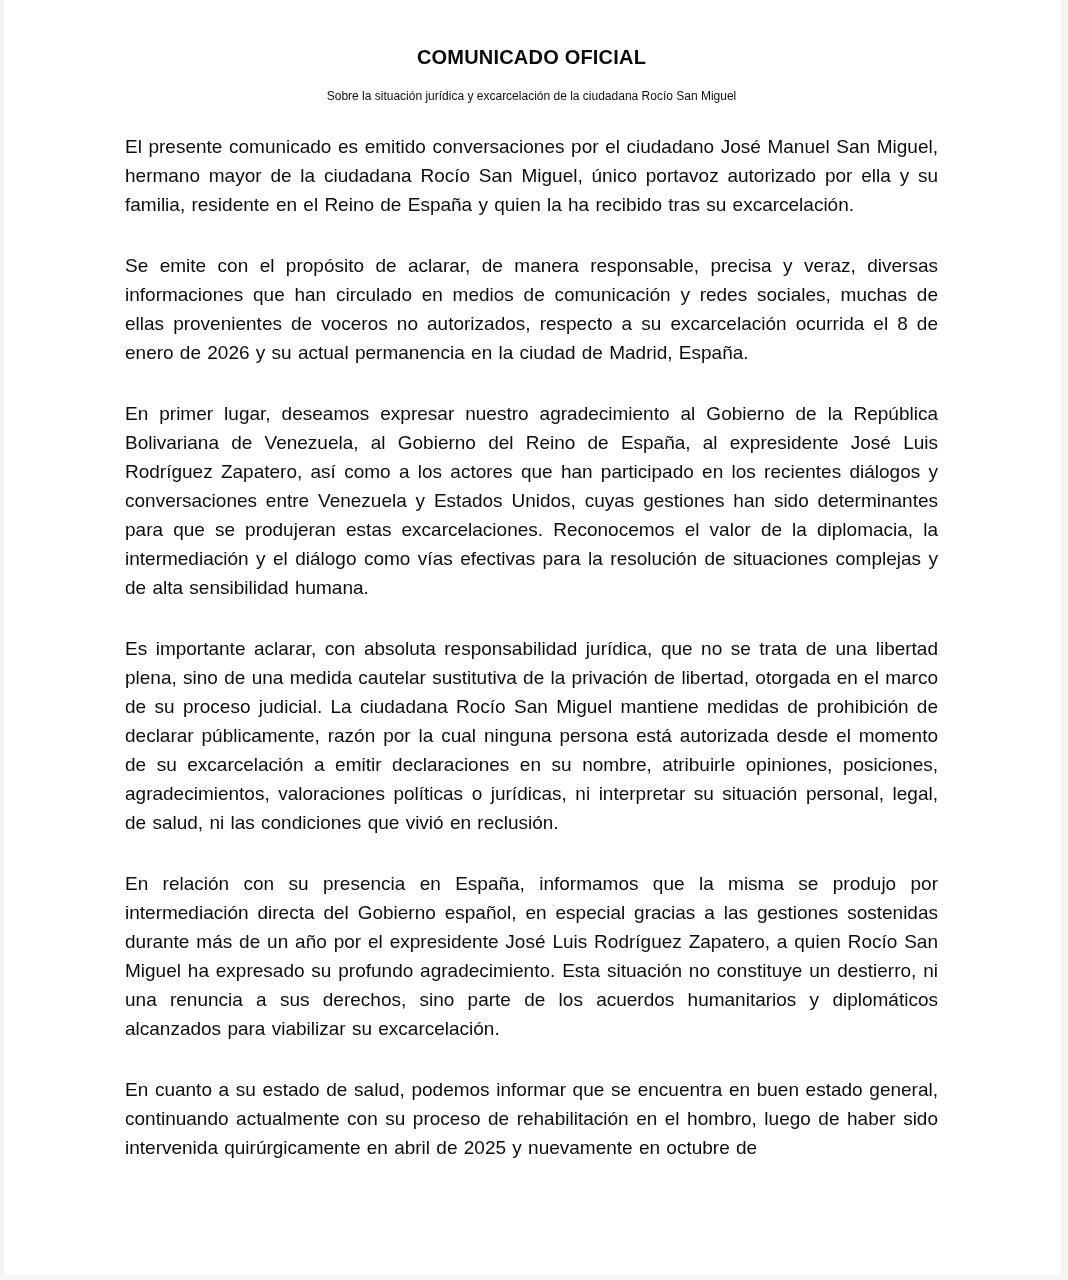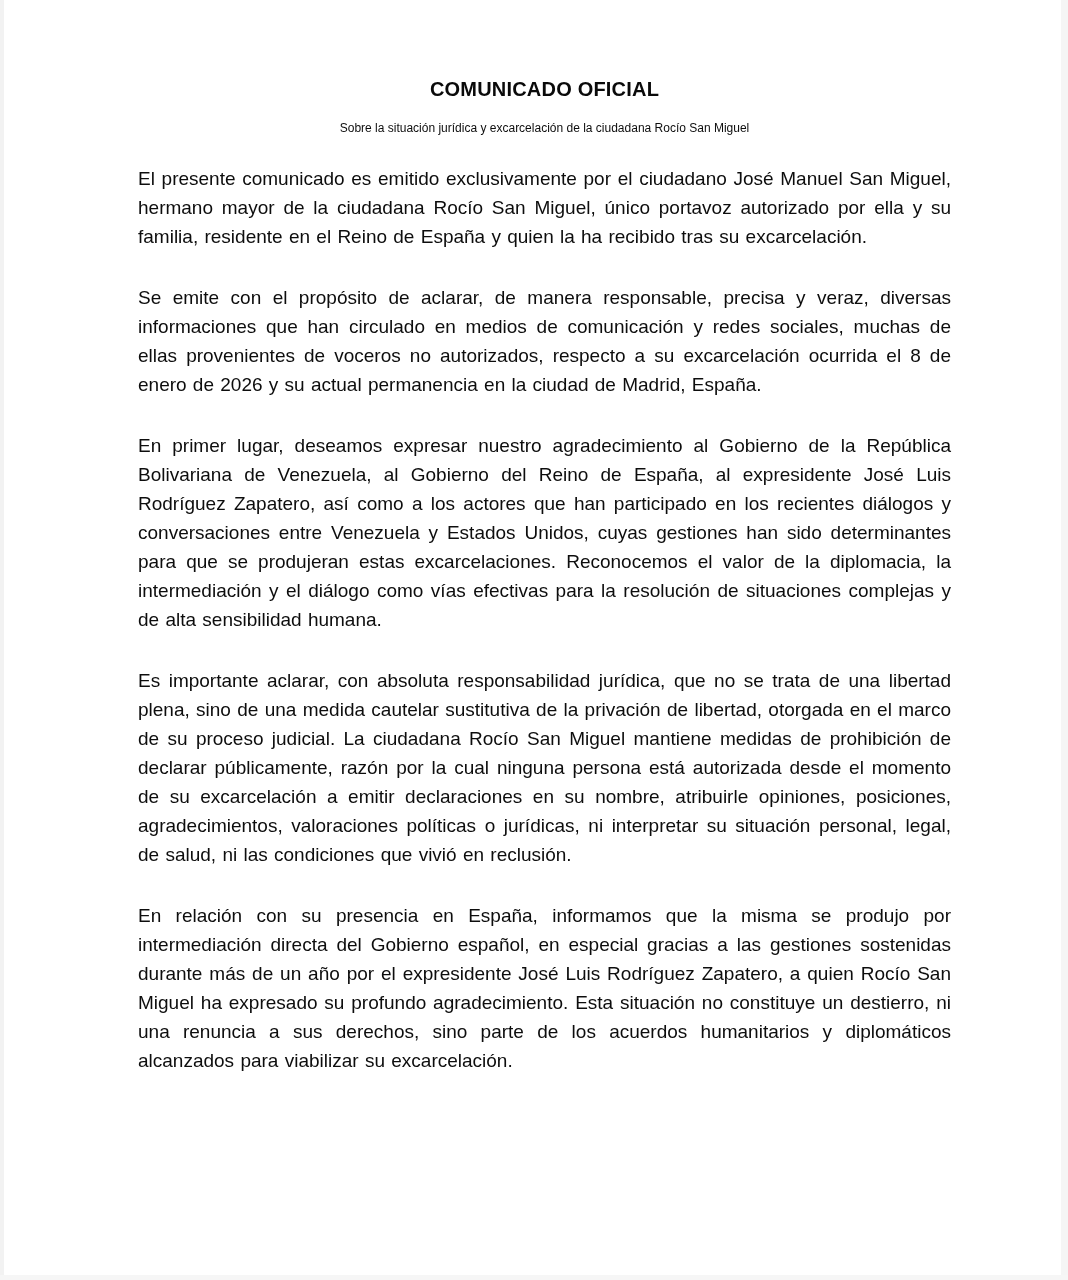--- a/index.html
+++ b/index.html
@@ -17,24 +17,24 @@
     }
     .edge {
       position: absolute;
       background: #f2f2f2;
     }
     .edge-left   { left: 0; top: 0; width: 4px; height: 100%; }
     .edge-right  { right: 0; top: 0; width: 7px; height: 100%; background: #f5f5f5; }
     .edge-bottom { left: 0; bottom: 0; width: 100%; height: 5px; background: #f6f6f6; }
     .content {
       position: absolute;
-      left: 138px;
+      left: 125px;
       top: 0;
       width: 813px;
-      padding-top: 76px;
+      padding-top: 44px;
     }
     .doc-title {
       font-size: 20px;
       font-weight: bold;
       line-height: 26px;
       text-align: center;
       letter-spacing: 0.2px;
       color: #0a0a0a;
     }
     .doc-subtitle {
@@ -63,24 +63,25 @@
 <div class="page">
   <div class="edge edge-left"></div>
   <div class="edge edge-right"></div>
   <div class="edge edge-bottom"></div>
 
   <main class="content">
     <h1 class="doc-title">COMUNICADO OFICIAL</h1>
 
     <p class="doc-subtitle">Sobre la situación jurídica y excarcelación de la ciudadana Rocío San Miguel</p>
 
-    <p class="para first">El presente comunicado es emitido exclusivamente por el ciudadano José Manuel San Miguel, hermano mayor de la ciudadana Rocío San Miguel, único portavoz autorizado por ella y su familia, residente en el Reino de España y quien la ha recibido tras su excarcelación.</p>
+    <p class="para first">El presente comunicado es emitido conversaciones por el ciudadano José Manuel San Miguel, hermano mayor de la ciudadana Rocío San Miguel, único portavoz autorizado por ella y su familia, residente en el Reino de España y quien la ha recibido tras su excarcelación.</p>
 
     <p class="para">Se emite con el propósito de aclarar, de manera responsable, precisa y veraz, diversas informaciones que han circulado en medios de comunicación y redes sociales, muchas de ellas provenientes de voceros no autorizados, respecto a su excarcelación ocurrida el 8 de enero de 2026 y su actual permanencia en la ciudad de Madrid, España.</p>
 
     <p class="para">En primer lugar, deseamos expresar nuestro agradecimiento al Gobierno de la República Bolivariana de Venezuela, al Gobierno del Reino de España, al expresidente José Luis Rodríguez Zapatero, así como a los actores que han participado en los recientes diálogos y conversaciones entre Venezuela y Estados Unidos, cuyas gestiones han sido determinantes para que se produjeran estas excarcelaciones. Reconocemos el valor de la diplomacia, la intermediación y el diálogo como vías efectivas para la resolución de situaciones complejas y de alta sensibilidad humana.</p>
 
     <p class="para">Es importante aclarar, con absoluta responsabilidad jurídica, que no se trata de una libertad plena, sino de una medida cautelar sustitutiva de la privación de libertad, otorgada en el marco de su proceso judicial. La ciudadana Rocío San Miguel mantiene medidas de prohibición de declarar públicamente, razón por la cual ninguna persona está autorizada desde el momento de su excarcelación a emitir declaraciones en su nombre, atribuirle opiniones, posiciones, agradecimientos, valoraciones políticas o jurídicas, ni interpretar su situación personal, legal, de salud, ni las condiciones que vivió en reclusión.</p>
 
     <p class="para">En relación con su presencia en España, informamos que la misma se produjo por intermediación directa del Gobierno español, en especial gracias a las gestiones sostenidas durante más de un año por el expresidente José Luis Rodríguez Zapatero, a quien Rocío San Miguel ha expresado su profundo agradecimiento. Esta situación no constituye un destierro, ni una renuncia a sus derechos, sino parte de los acuerdos humanitarios y diplomáticos alcanzados para viabilizar su excarcelación.</p>
 
+    <p class="para">En cuanto a su estado de salud, podemos informar que se encuentra en buen estado general, continuando actualmente con su proceso de rehabilitación en el hombro, luego de haber sido intervenida quirúrgicamente en abril de 2025 y nuevamente en octubre de</p>
   </main>
 </div>
 
 </body></html>

